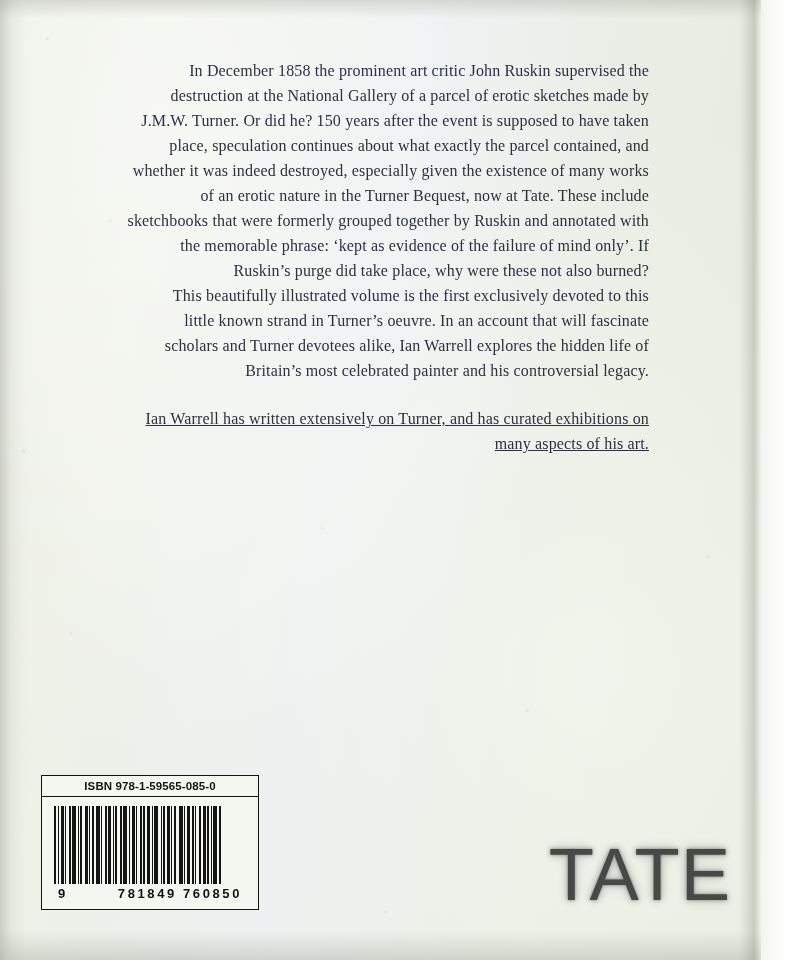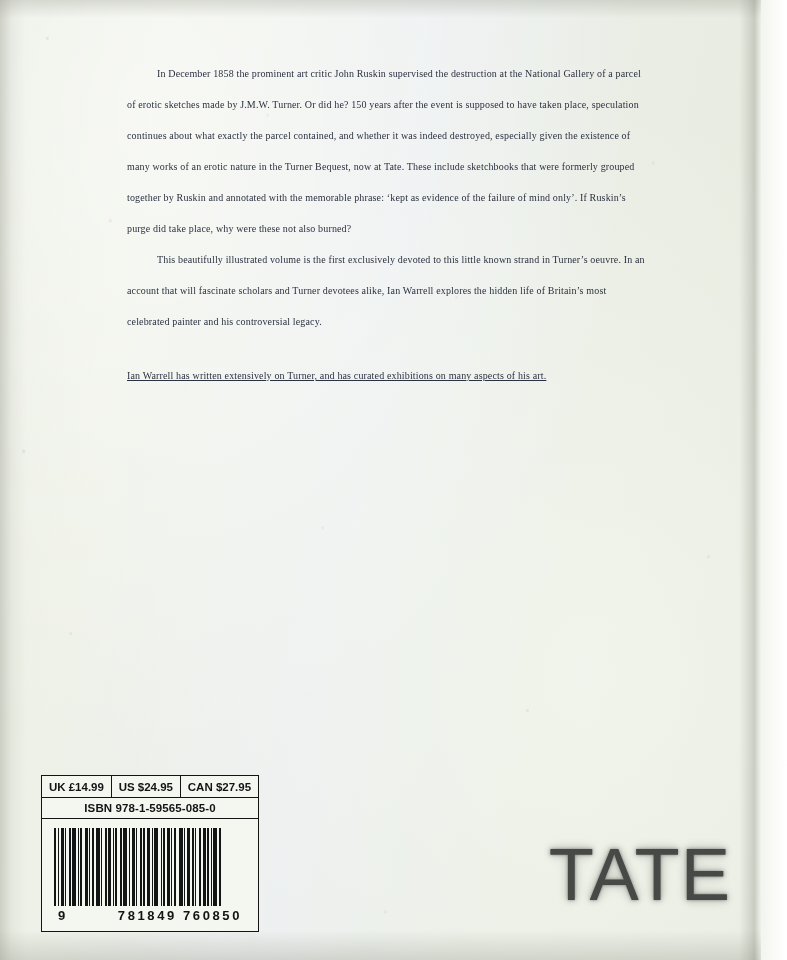--- a/index.html
+++ b/index.html
@@ -77,24 +77,24 @@
     pointer-events: none;
   }
 
   #blurb {
     position: absolute;
     left: 127px;
     top: 58px;
     width: 522px;
     color: #2b3140;
     font-family: "Liberation Serif", serif;
-    font-size: 10px;
-    line-height: 31px;
+    font-size: 16px;
+    line-height: 25px;
     letter-spacing: 0.15px;
-    text-align: left;
+    text-align: right;
   }
   #blurb p {
     margin: 0;
   }
   #blurb p.indented {
     text-indent: 30px;
   }
   #blurb p.spaced {
     margin-top: 23px;
     text-decoration: underline;
@@ -196,25 +196,20 @@
   <div id="right-margin"></div>
   <div id="spine-fold"></div>
 
   <div id="blurb">
     <p class="indented">In December 1858 the prominent art critic John Ruskin supervised the destruction at the National Gallery of a parcel of erotic sketches made by J.M.W. Turner. Or did he? 150 years after the event is supposed to have taken place, speculation continues about what exactly the parcel contained, and whether it was indeed destroyed, especially given the existence of many works of an erotic nature in the Turner Bequest, now at Tate. These include sketchbooks that were formerly grouped together by Ruskin and annotated with the memorable phrase: ‘kept as evidence of the failure of mind only’. If Ruskin’s purge did take place, why were these not also burned?</p>
     <p class="indented">This beautifully illustrated volume is the first exclusively devoted to this little known strand in Turner’s oeuvre. In an account that will fascinate scholars and Turner devotees alike, Ian Warrell explores the hidden life of Britain’s most celebrated painter and his controversial legacy.</p>
     <p class="spaced">Ian Warrell has written extensively on Turner, and has curated exhibitions on many aspects of his art.</p>
   </div>
 
   <div id="barcode-block">
-    <div id="price-row">
-      <div class="price-cell">UK £14.99</div>
-      <div class="price-cell">US $24.95</div>
-      <div class="price-cell">CAN $27.95</div>
-    </div>
     <div id="isbn-row">ISBN 978-1-59565-085-0</div>
     <div id="barcode-area">
       <div id="barcode-bars">
         <span style="width:2px"></span>
           <span style="width:2px;background:transparent"></span>
         <span style="width:1px"></span>
           <span style="width:2px;background:transparent"></span>
         <span style="width:3px"></span>
           <span style="width:1px;background:transparent"></span>
         <span style="width:1px"></span>

